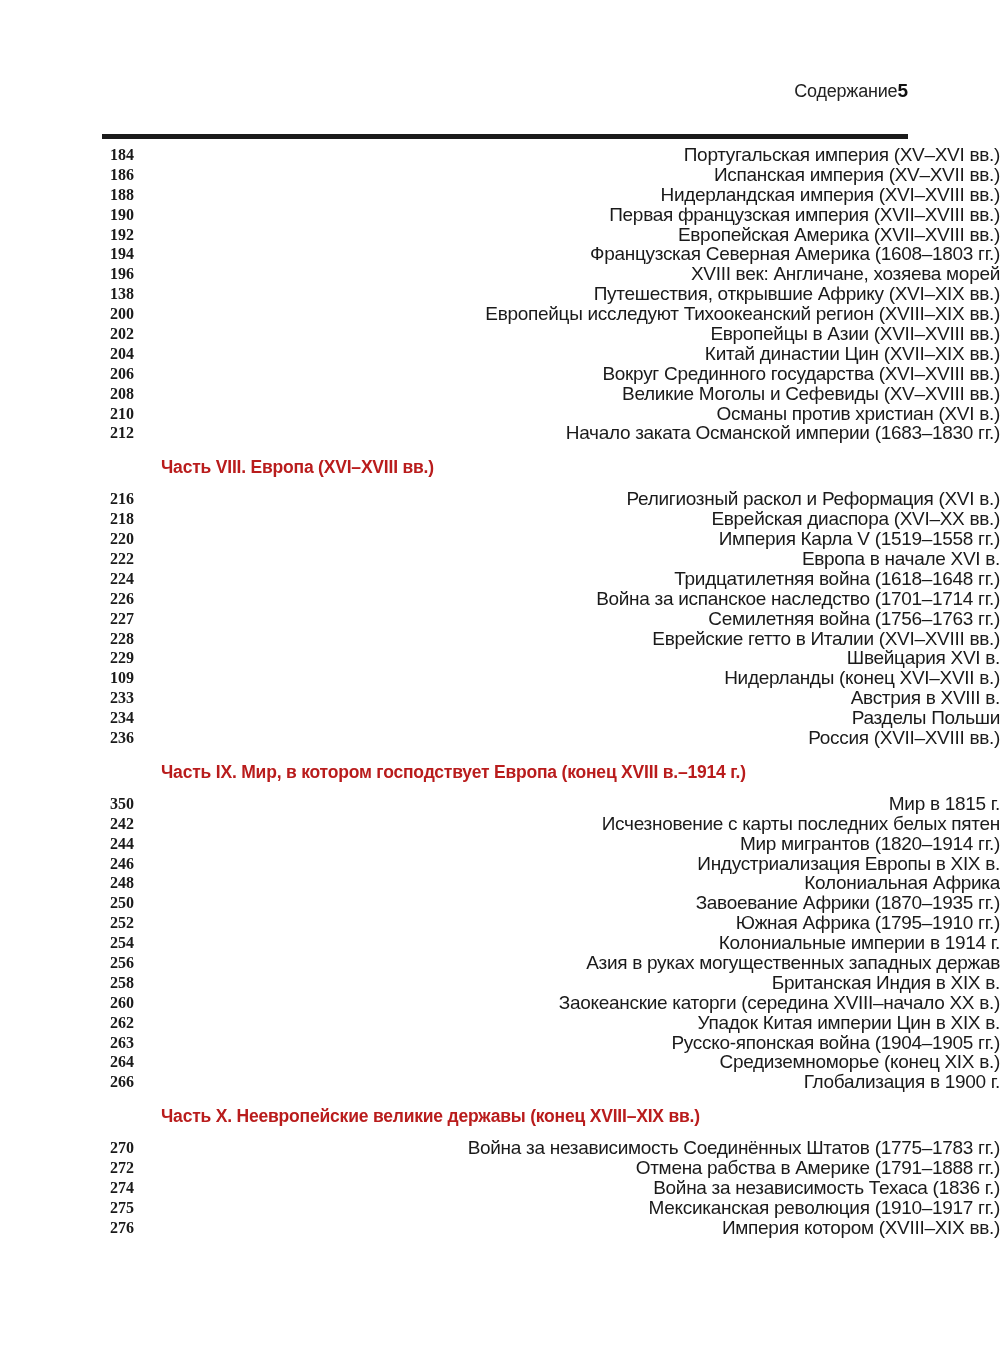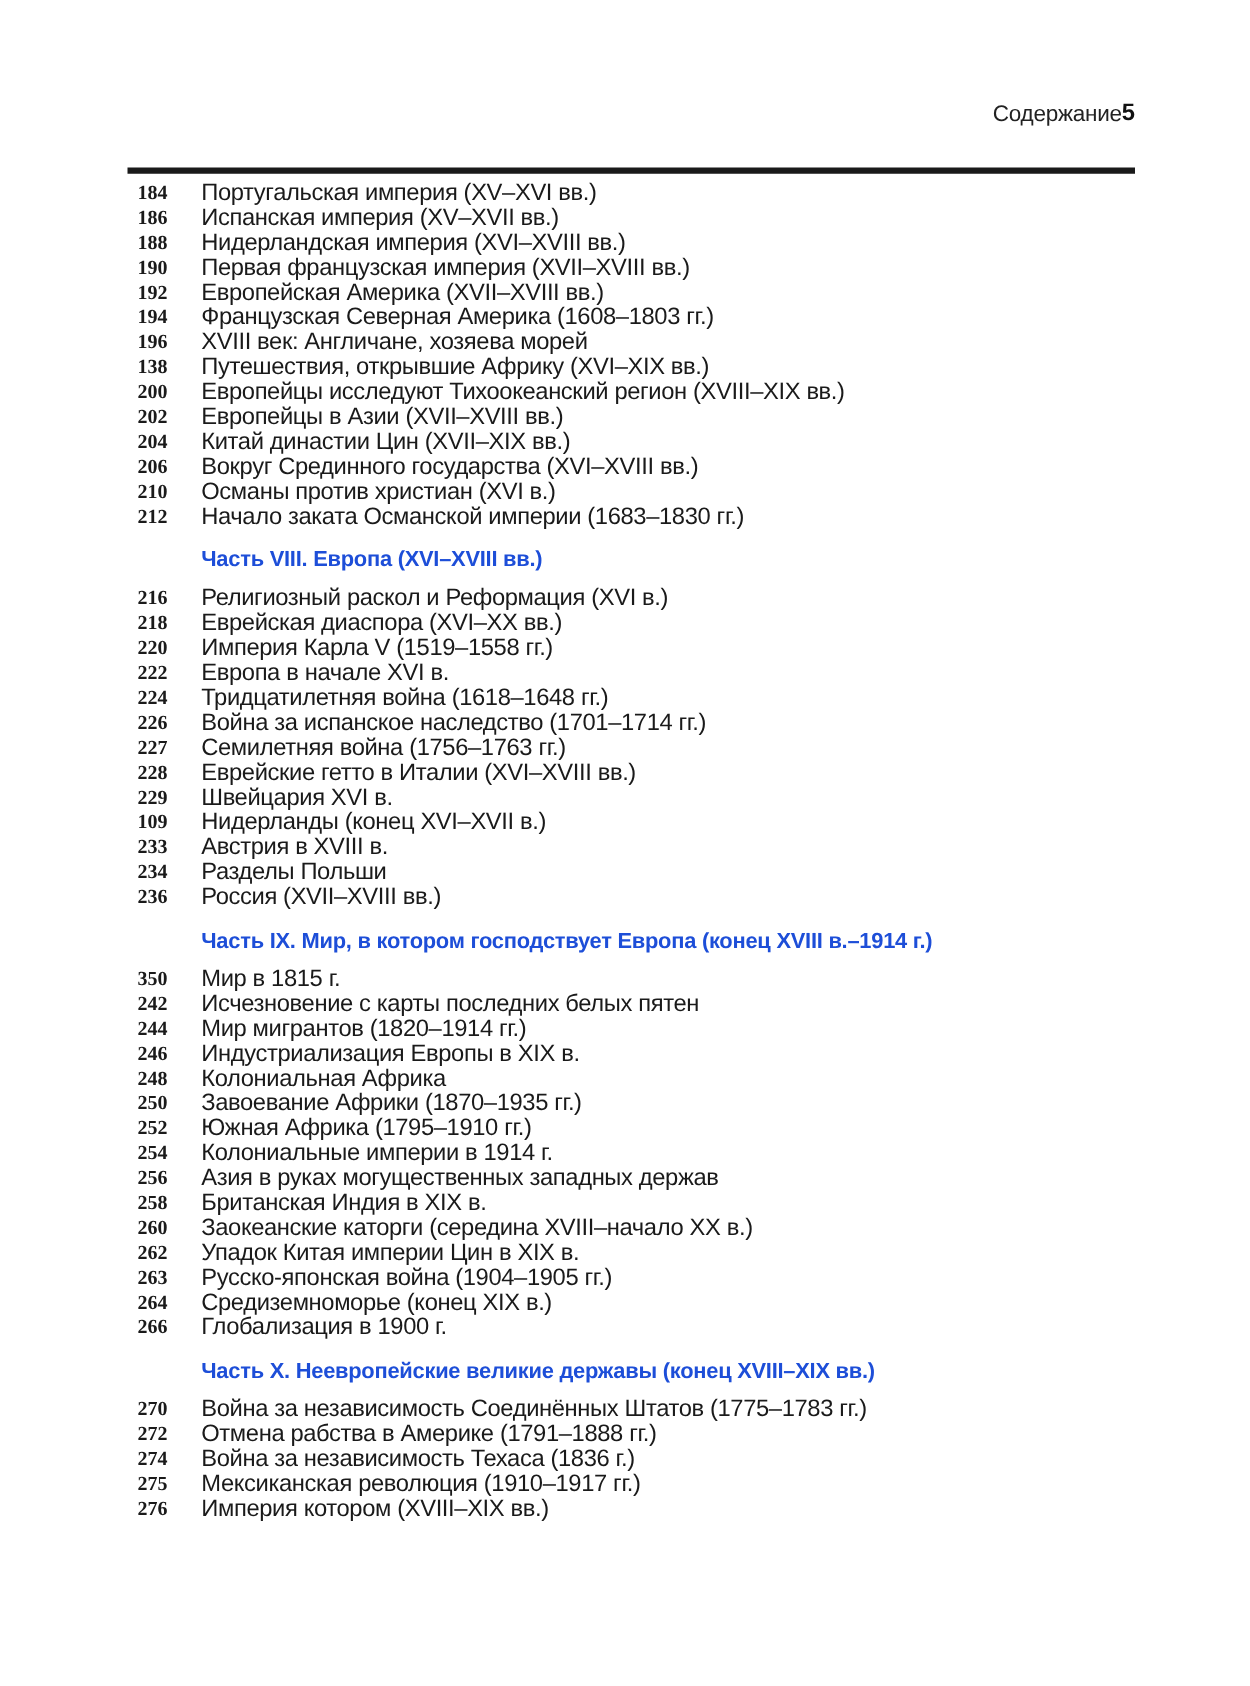--- a/index.html
+++ b/index.html
@@ -3,22 +3,22 @@
   <meta charset="utf-8">
   <style>
     html, body { margin: 0; padding: 0; background: #ffffff; }
     body { width: 1000px; height: 1349px; position: relative; overflow: hidden; color: #1a1a1a; }
     .header { position: absolute; top: 80px; right: 92px; display: flex; align-items: flex-end; }
     .header-title { font-family: "Liberation Sans", sans-serif; font-size: 18px; color: #222; font-weight: normal; letter-spacing: -0.2px; }
     .header-page { font-family: "Liberation Sans", sans-serif; font-size: 19px; font-weight: bold; color: #111; }
     .rule { position: absolute; top: 134px; left: 102px; width: 806px; height: 5px; background: #1a1a1a; }
     .toc { position: absolute; top: 145px; left: 0; width: 1000px; }
     .section { margin: 0; }
-    .part-title { font-family: "Liberation Sans", sans-serif; font-weight: bold; font-size: 17.5px; color: #1d4ed8; margin-left: 161px; height: 32px; line-height: 32px; margin-top: 8px; margin-bottom: 6px; letter-spacing: -0.2px; }
-    .row { display: flex; height: 19.9px; align-items: center; }
+    .part-title { font-family: "Liberation Sans", sans-serif; font-weight: bold; font-size: 17.5px; color: #b91c1c; margin-left: 161px; height: 32px; line-height: 32px; margin-top: 8px; margin-bottom: 6px; letter-spacing: -0.2px; }
+    .row { display: flex; height: 19.9px; align-items: center; justify-content: space-between; }
     .num { width: 161px; box-sizing: border-box; padding-left: 110px; font-family: "Liberation Serif", serif; font-weight: bold; font-size: 16px; color: #1a1a1a; }
     .title { font-family: "Liberation Sans", sans-serif; font-size: 19px; color: #1a1a1a; letter-spacing: -0.3px; white-space: nowrap; }
   </style>
 </head>
 <body>
 
 <div class="header">
   <span class="header-title">Содержание</span>
   <span class="header-page">5</span>
 </div>
@@ -68,20 +68,24 @@
       </div>
       <div class="row">
         <span class="num">204</span>
         <span class="title">Китай династии Цин (XVII–XIX вв.)</span>
       </div>
       <div class="row">
         <span class="num">206</span>
         <span class="title">Вокруг Срединного государства (XVI–XVIII вв.)</span>
       </div>
       <div class="row">
+        <span class="num">208</span>
+        <span class="title">Великие Моголы и Сефевиды (XV–XVIII вв.)</span>
+      </div>
+      <div class="row">
         <span class="num">210</span>
         <span class="title">Османы против христиан (XVI в.)</span>
       </div>
       <div class="row">
         <span class="num">212</span>
         <span class="title">Начало заката Османской империи (1683–1830 гг.)</span>
       </div>
     </div>
   <div class="section" id="parts">
       <div class="section">

